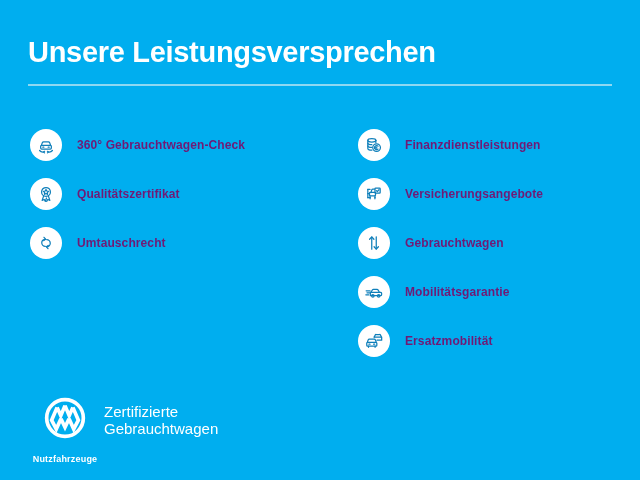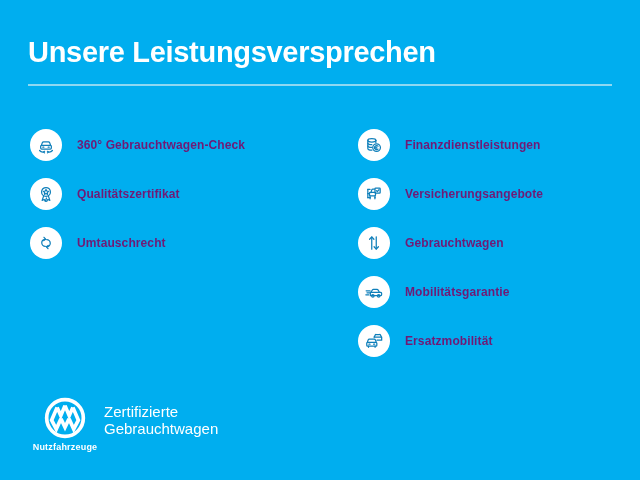--- a/index.html
+++ b/index.html
@@ -117,21 +117,21 @@
     display: block;
   }
   .vw-logo circle, .vw-logo path {
     fill: none;
     stroke: #ffffff;
     stroke-width: 4;
     stroke-linecap: butt;
     stroke-linejoin: miter;
   }
   .vw-sub {
-    margin-top: 2px;
+    margin-top: 14px;
     font-size: 9px;
     font-weight: bold;
     color: #ffffff;
     letter-spacing: 0.2px;
     white-space: nowrap;
     text-align: center;
   }
   .footer-text {
     margin-left: 4px;
     margin-top: 7px;

